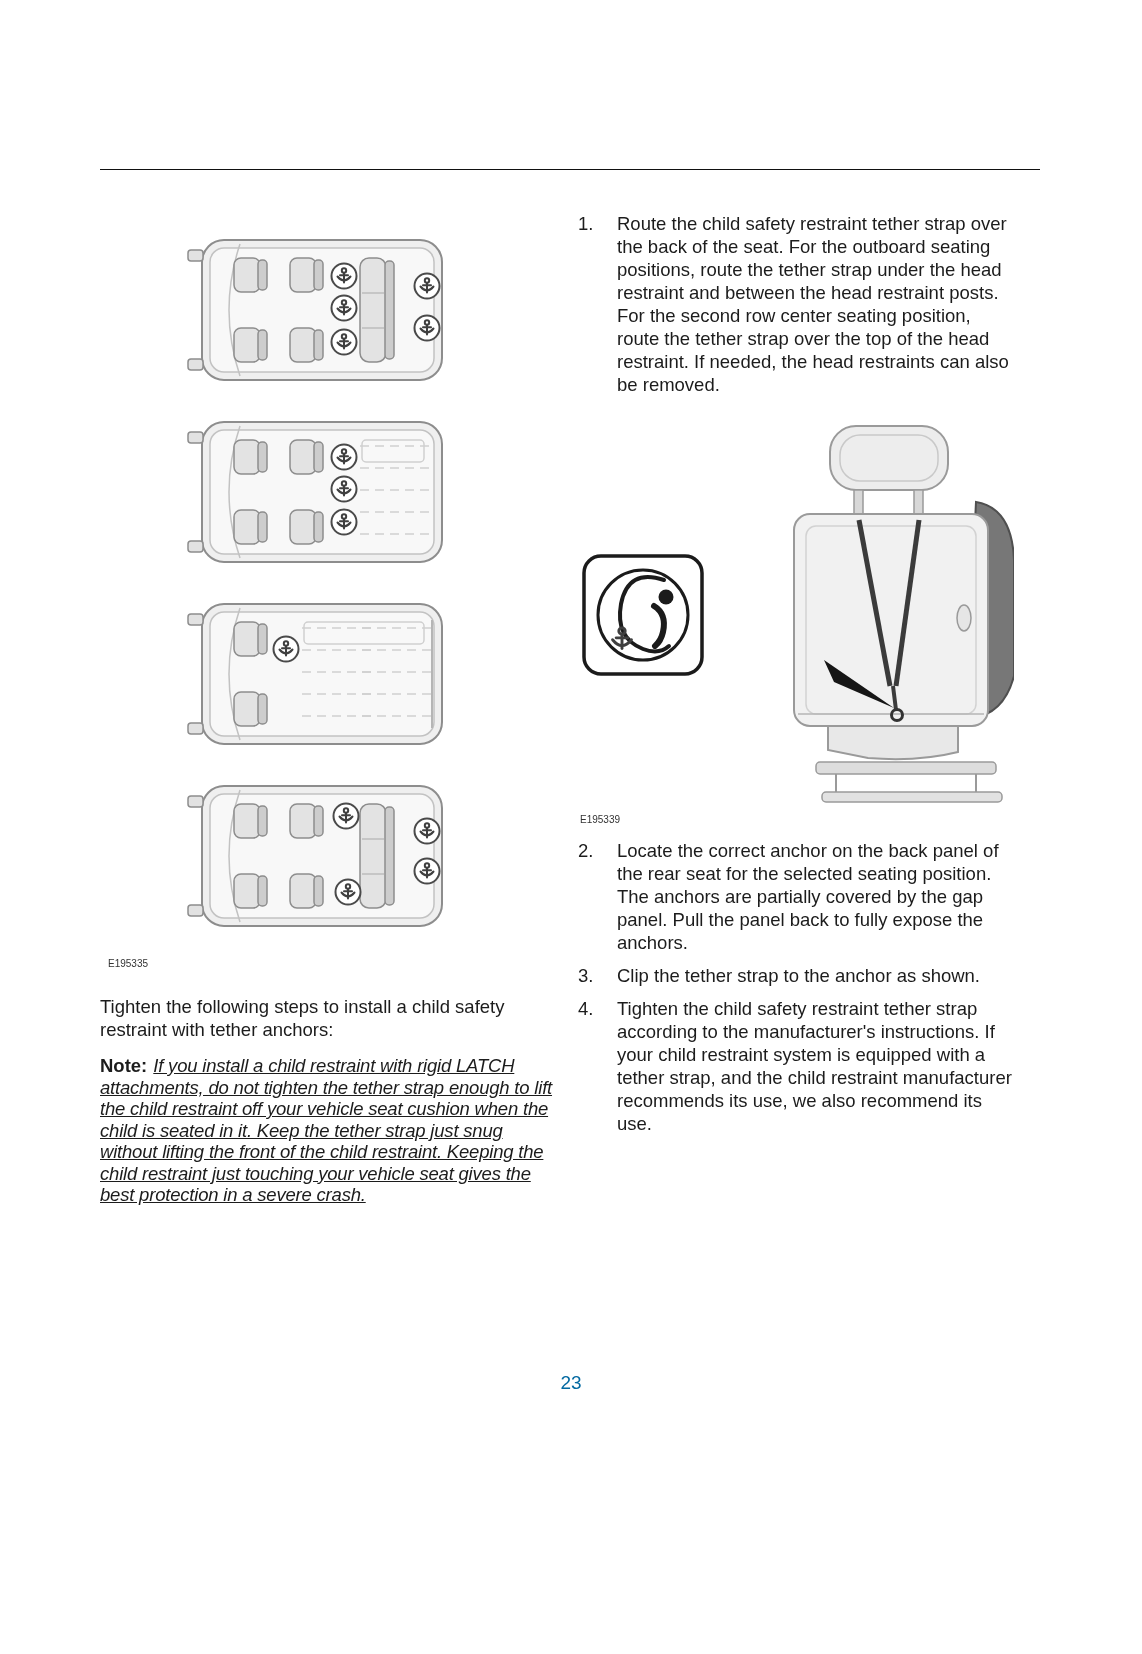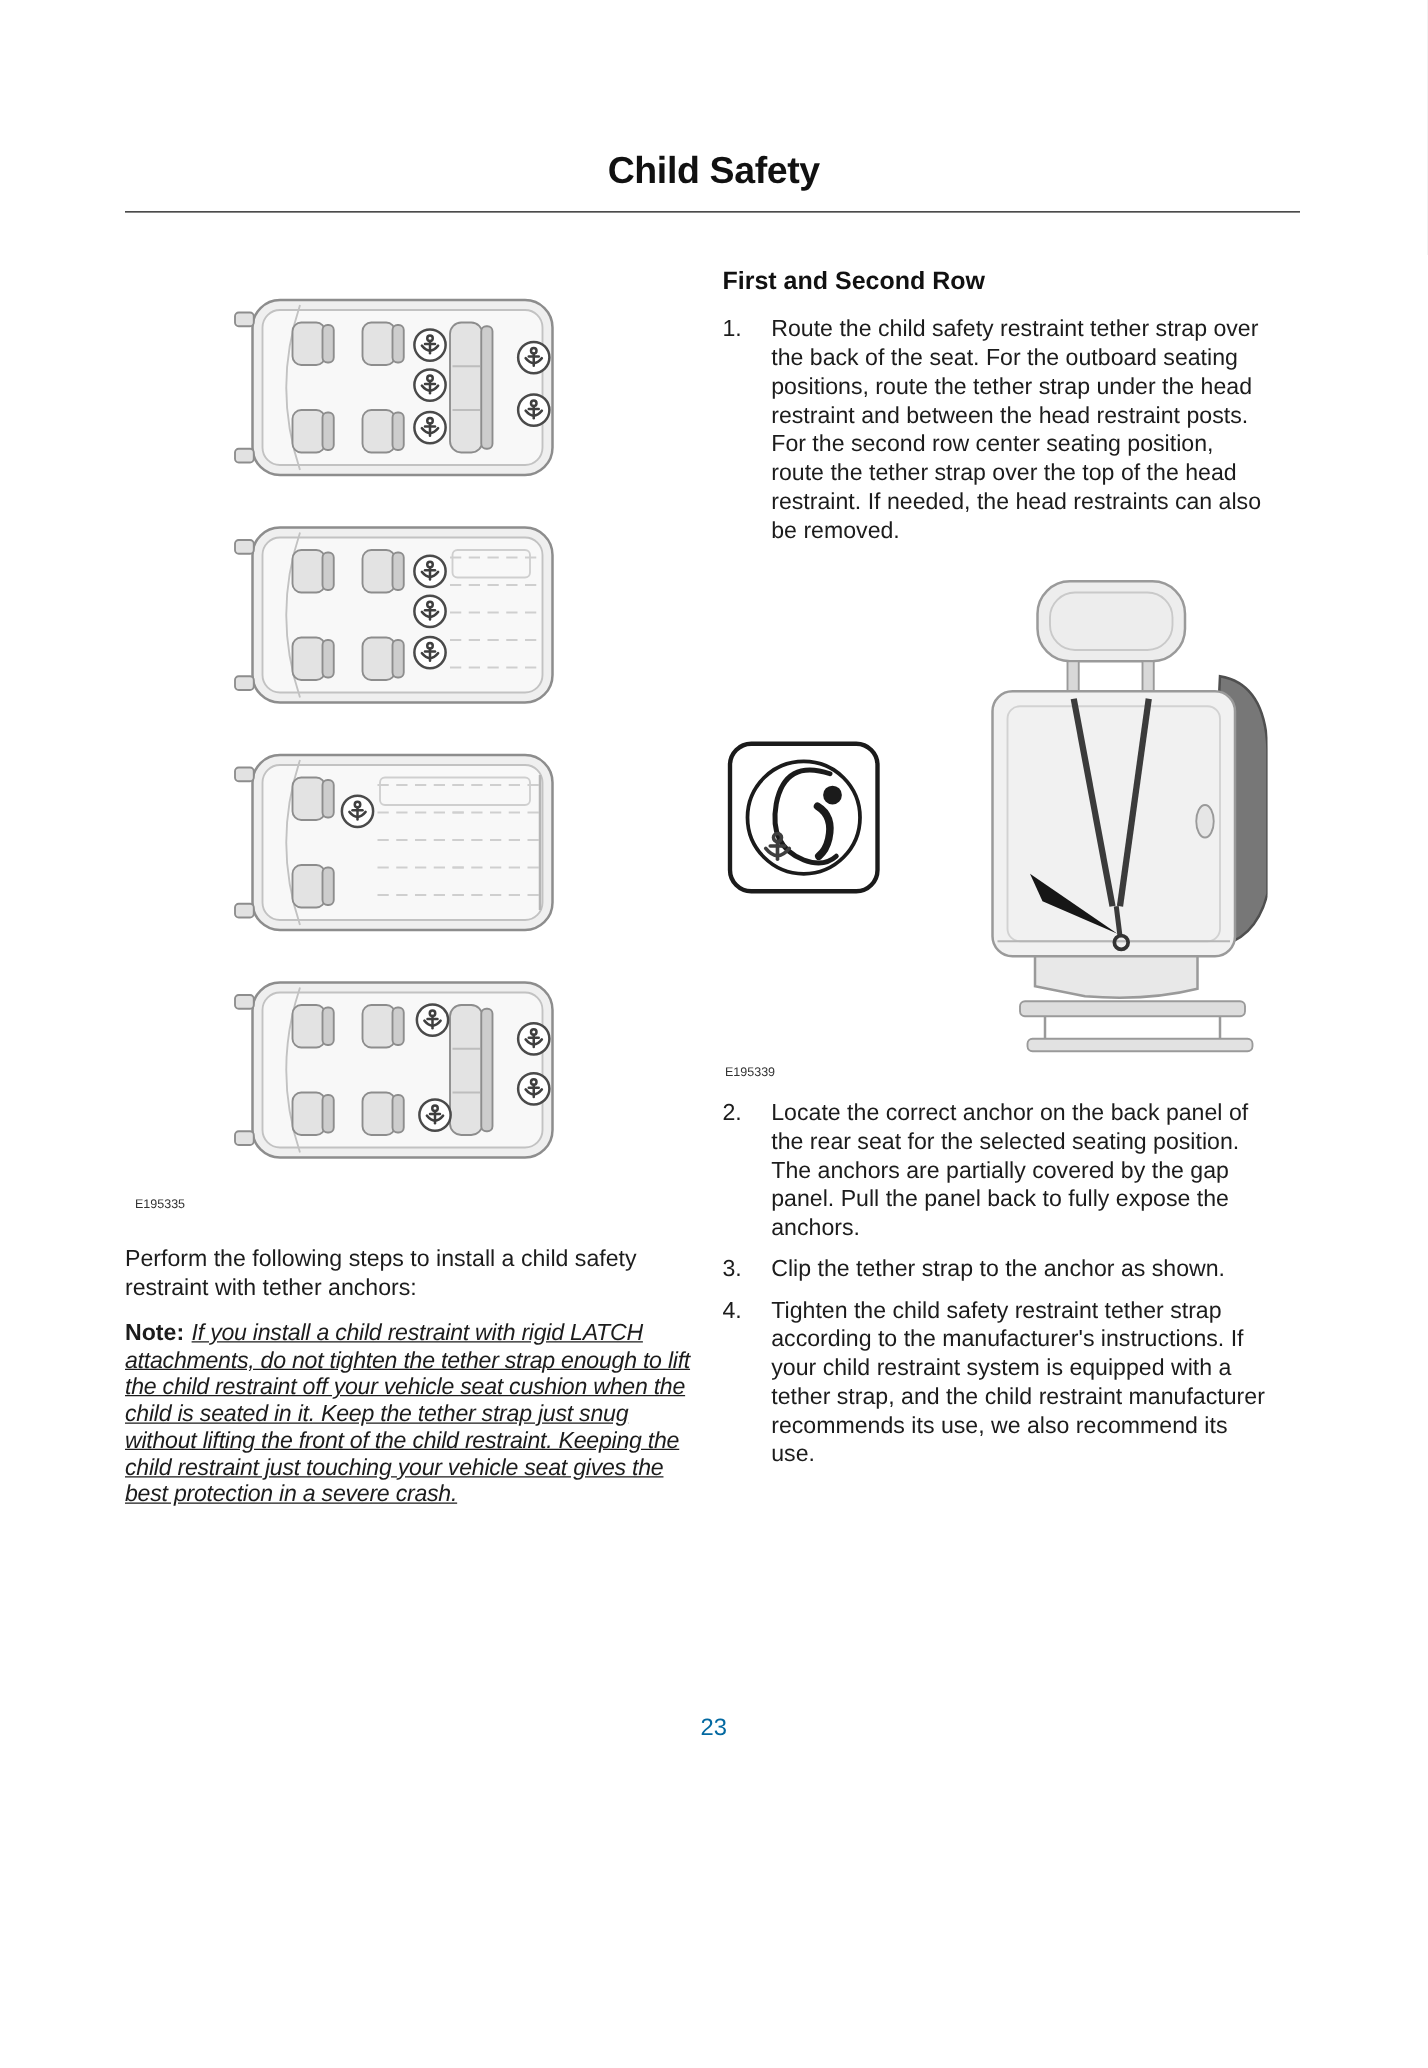--- a/index.html
+++ b/index.html
@@ -76,21 +76,20 @@
       <g id="floorRails" stroke="#cfcfcf" stroke-width="1.5" fill="none">
         <path d="M0,0 h70" stroke-dasharray="9 6"></path>
         <path d="M0,22 h70" stroke-dasharray="9 6"></path>
         <path d="M0,44 h70" stroke-dasharray="9 6"></path>
         <path d="M0,66 h70" stroke-dasharray="9 6"></path>
         <path d="M0,88 h70" stroke-dasharray="9 6"></path>
       </g>
     </defs>
   </svg>
 
-  <div class="doc-title">Child Safety</div>
   <div class="title-rule"></div>
 
   <div class="col col-left">
 
     <div class="van-stack">
 
       <div class="van-row">
         <svg class="van" viewBox="0 0 270 160">
           <use href="#vanBody"></use>
           <use href="#seatTop" x="50" y="28"></use>
@@ -145,28 +144,27 @@
           <use href="#anchorBadge" x="162" y="40"></use>
           <use href="#anchorBadge" x="243" y="55"></use>
           <use href="#anchorBadge" x="243" y="95"></use>
           <use href="#anchorBadge" x="164" y="116"></use>
         </svg>
       </div>
     </div>
 
     <div class="fig-label" style="margin-left:8px">E195335</div>
 
-    <p class="intro-p">Perform the following steps to install a child safety restraint with tether anchors:</p>
+    <p class="intro-p">Tighten the following steps to install a child safety restraint with tether anchors:</p>
 
     <p class="note-p"><span class="note-label">Note:</span><span class="note-body">If you install a child restraint with rigid LATCH attachments, do not tighten the tether strap enough to lift the child restraint off your vehicle seat cushion when the child is seated in it. Keep the tether strap just snug without lifting the front of the child restraint. Keeping the child restraint just touching your vehicle seat gives the best protection in a severe crash.</span></p>
   </div>
 
   <div class="col col-right">
 
-    <div class="section-heading">First and Second Row</div>
 
     <div class="step">
       <span class="step-num">1.</span>
       <span class="step-text">Route the child safety restraint tether strap over the back of the seat. For the outboard seating positions, route the tether strap under the head restraint and between the head restraint posts. For the second row center seating position, route the tether strap over the top of the head restraint. If needed, the head restraints can also be removed.</span>
     </div>
 
     <div class="seat-figure">
       <svg class="seatfig" viewBox="0 0 436 392">
 
         <g>

